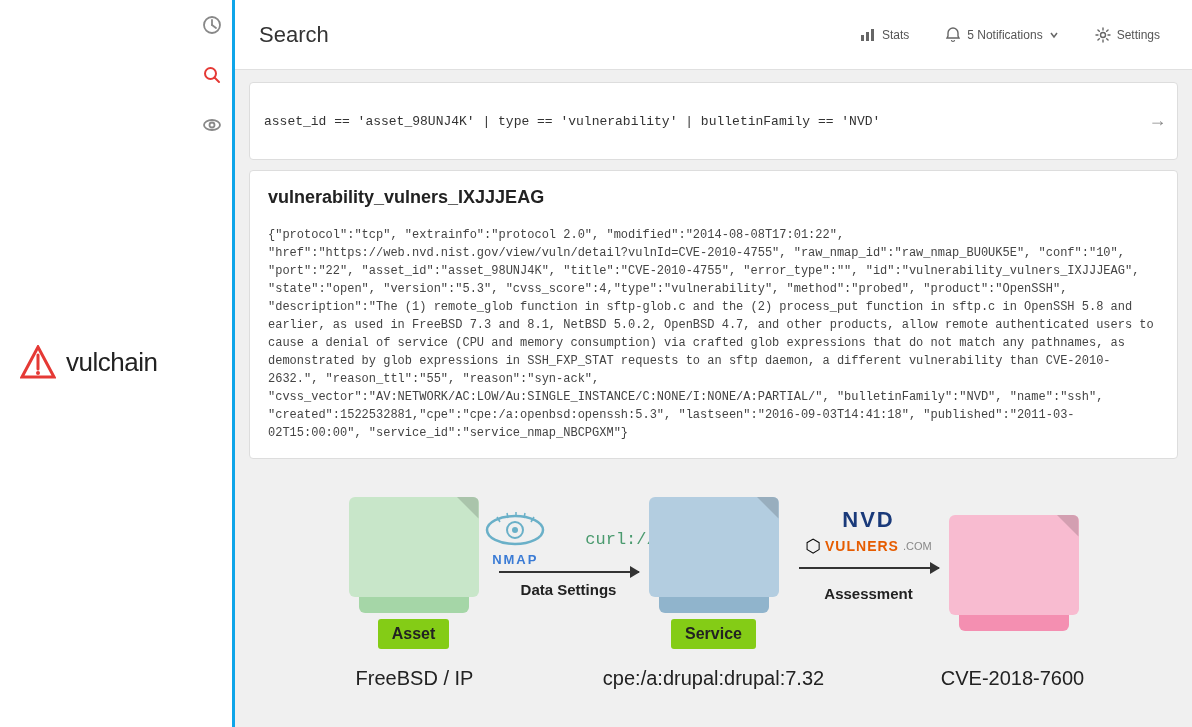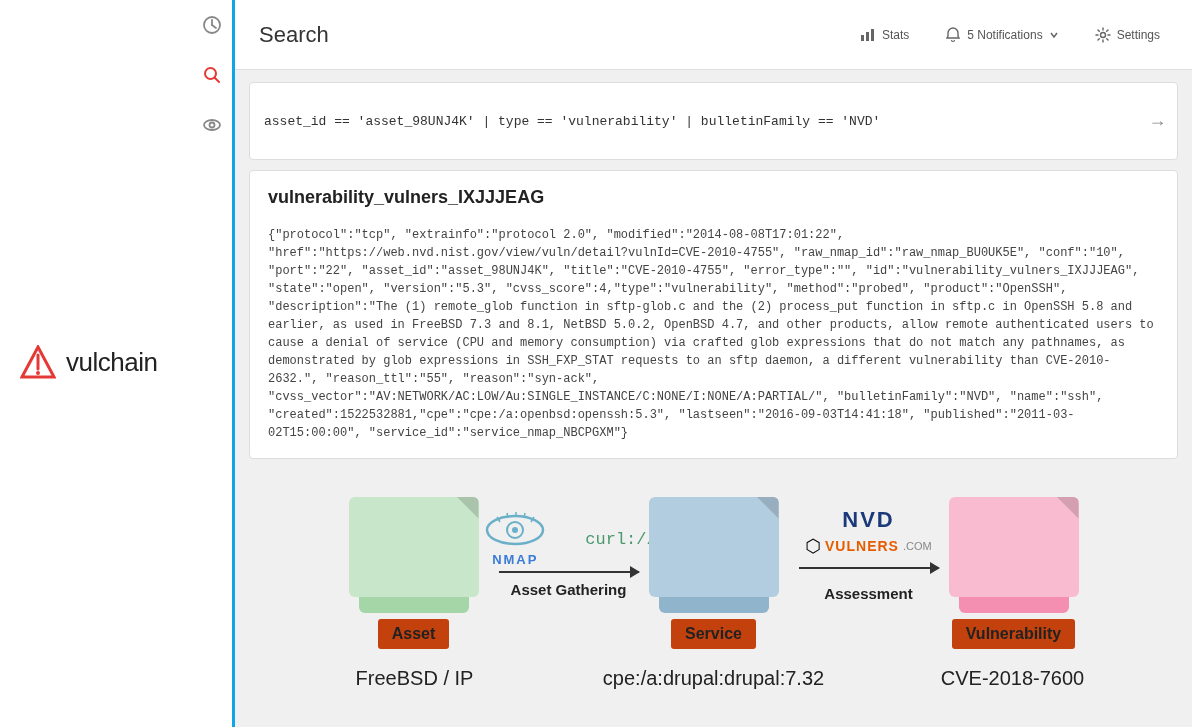--- a/index.html
+++ b/index.html
@@ -161,21 +161,21 @@
       background: #b3cde0;
     }
     .card-pink {
       background: #f8bbd0;
     }
     .card-label-box {
       position: absolute;
       bottom: -18px;
       left: 50%;
       transform: translateX(-50%);
-      background: #c2410c;
+      background: #84cc16;
       border-radius: 3px;
       padding: 6px 14px;
       font-size: 16px;
       font-weight: 600;
       color: #222;
       white-space: nowrap;
     }
     .card-fold {
       position: absolute;
       top: 0; right: 0;
@@ -421,21 +421,21 @@
               <line x1="28" y1="6" x2="27" y2="1" stroke="#6ab0c8" stroke-width="1.5"></line>
               <line x1="36" y1="4" x2="36" y2="0" stroke="#6ab0c8" stroke-width="1.5"></line>
               <line x1="44" y1="6" x2="45" y2="1" stroke="#6ab0c8" stroke-width="1.5"></line>
               <line x1="51" y1="10" x2="54" y2="5" stroke="#6ab0c8" stroke-width="1.5"></line>
             </svg>
             <span class="nmap-label" style="color:#3a7bd5;font-size:13px;font-weight:700;letter-spacing:2px;">NMAP</span>
           </div>
           <span class="curl-label" style="font-size:17px;color:#4a9a6e;font-family:'Courier New',monospace;font-weight:400;margin-left:15px;">curl://</span>
         </div>
         <div class="arrow-line" style="width:140px;"></div>
-        <div class="arrow-label" style="margin-top:8px;font-size:15px;font-weight:600;color:#222;">Asset Gathering</div>
+        <div class="arrow-label" style="margin-top:8px;font-size:15px;font-weight:600;color:#222;">Data Settings</div>
       </div>
 
       <div class="diagram-node" style="margin-right:10px;">
         <div class="diagram-card card-blue" style="position:relative;">
           <div class="card-fold"></div>
         </div>
         <div class="card-shadow-bottom shadow-blue" style="width:110px;"></div>
         <div class="card-label-box" style="position:relative;bottom:auto;left:auto;transform:none;margin-top:6px;">
           <span>Service</span>
         </div>
@@ -452,23 +452,20 @@
         </div>
         <div class="arrow-line" style="width:140px;margin-top:10px;"></div>
         <div class="arrow-label" style="margin-top:16px;font-size:15px;font-weight:600;color:#222;">Assessment</div>
       </div>
 
       <div class="diagram-node">
         <div class="diagram-card card-pink" style="position:relative;">
           <div class="card-fold"></div>
         </div>
         <div class="card-shadow-bottom shadow-pink" style="width:110px;"></div>
-        <div class="card-label-box" style="position:relative;bottom:auto;left:auto;transform:none;margin-top:6px;">
-          <span>Vulnerability</span>
-        </div>
       </div>
 
     </div>
 
     <div id="bottom-labels">
       <div class="bottom-label">FreeBSD / IP</div>
       <div class="bottom-label" style="font-size:20px;">cpe:/a:drupal:drupal:7.32</div>
       <div class="bottom-label">CVE-2018-7600</div>
     </div>
   </div>

